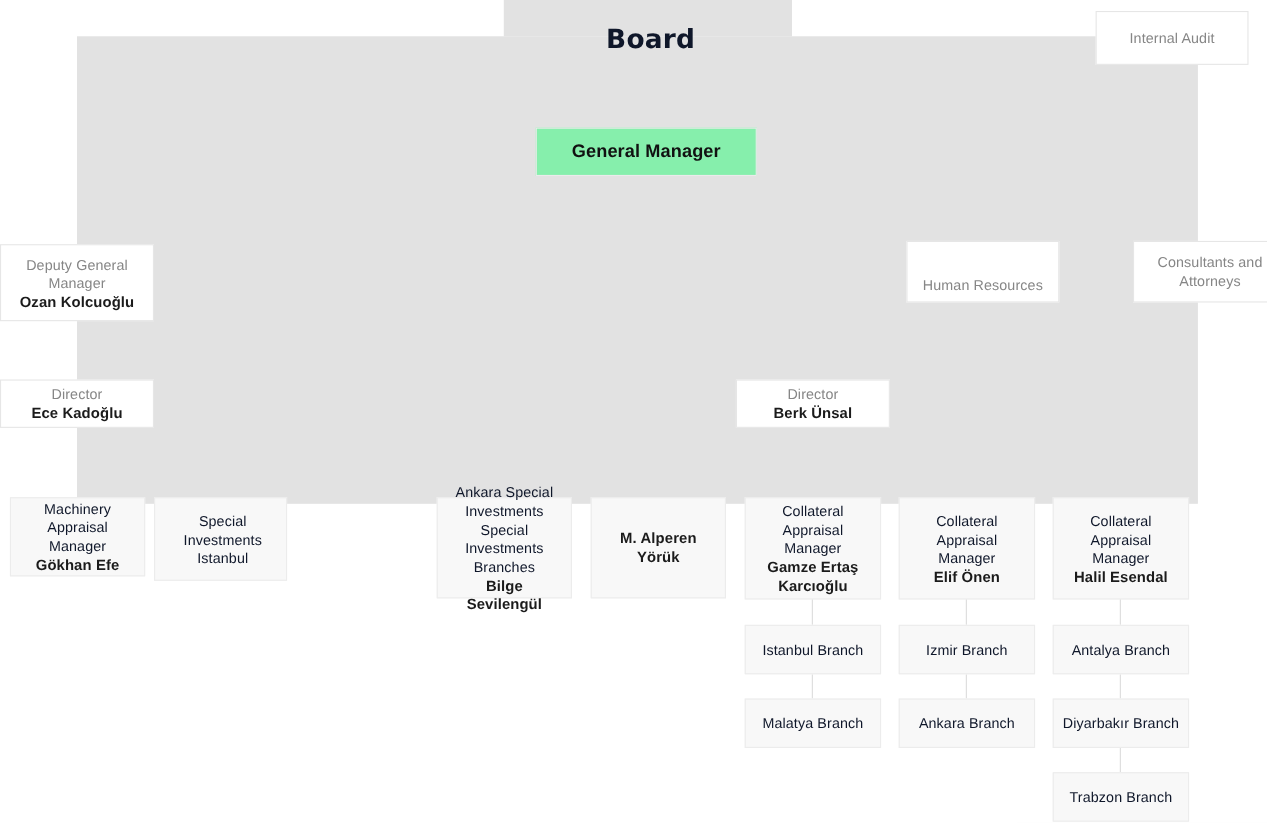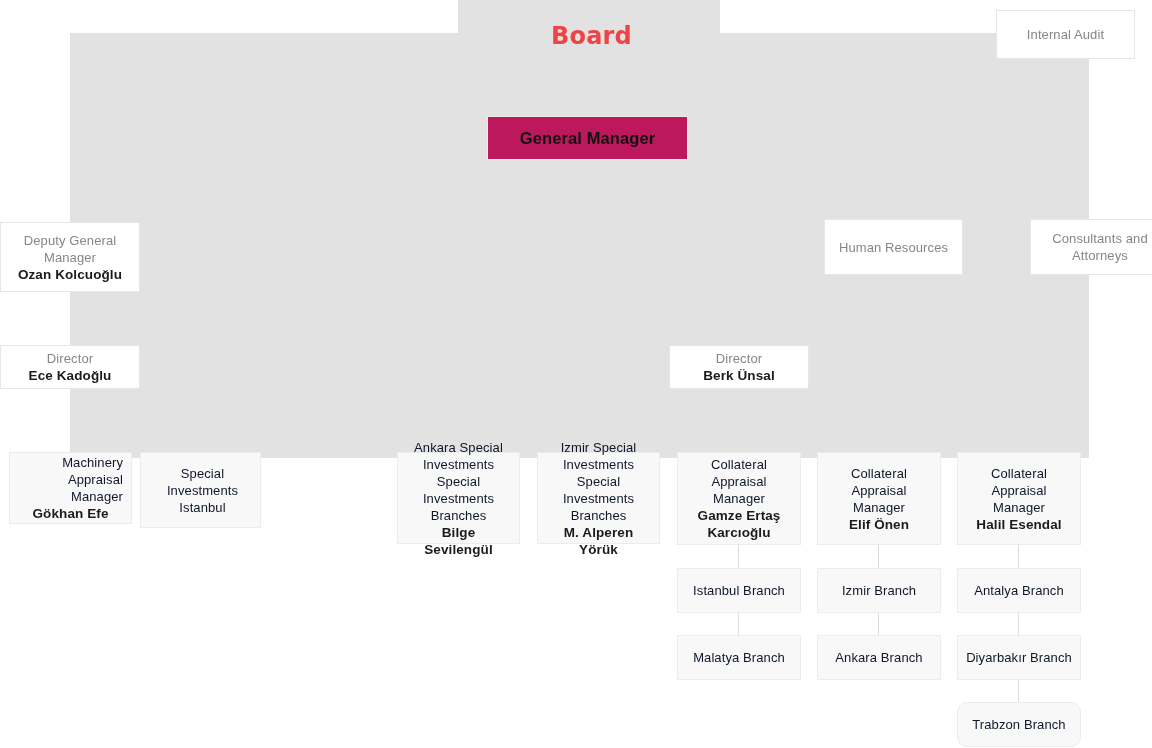--- a/index.html
+++ b/index.html
@@ -58,35 +58,35 @@
 
   
   .node.shaded {
     background: #f8f8f8;
     border: 1px solid #ececec;
   }
   .node.shaded .title { color: #0f172a; }
 
   
   .node.gm {
-    background: #be185d;
+    background: #86efac;
     border: 1px solid #ebebeb;
     text-align: center;
   }
   .node.gm .title {
     color: #111111;
     font-size: 16.5px;
     font-weight: bold;
     line-height: 20px;
   }
 
   
   .board-label {
     position: absolute;
-    color: #ef4444;
+    color: #0f172a;
     font-size: 24px;
     font-weight: bold;
     letter-spacing: 0.2px;
     font-family: "DejaVu Sans", sans-serif;
   }
 
   .connector {
     position: absolute;
     background: #dcdcdc;
   }
@@ -108,52 +108,51 @@
 
   <div class="node gm" style="left:487px; top:116px; width:201px; height:44px;">
     <span class="title">General Manager</span>
   </div>
 
   <div class="node" style="left:0px; top:222px; width:140px; height:70px;">
     <span class="title">Deputy General Manager</span>
     <span class="person">Ozan Kolcuoğlu</span>
   </div>
 
-  <div class="node" style="left:824px; top:219px; width:139px; height:56px;">
+  <div class="node" style="left:824px; top:219px; width:139px; height:56px;justify-content:flex-end;">
     <span class="title">Human Resources</span>
   </div>
   <div class="node" style="left:1030px; top:219px; width:140px; height:56px;">
     <span class="title">Consultants and Attorneys</span>
   </div>
 
   <div class="node" style="left:0px; top:345px; width:140px; height:44px;">
     <span class="title">Director</span>
     <span class="person">Ece Kadoğlu</span>
   </div>
   <div class="node" style="left:669px; top:345px; width:140px; height:44px;">
     <span class="title">Director</span>
     <span class="person">Berk Ünsal</span>
   </div>
 
-  <div class="node shaded" style="left:9px; top:452px; width:123px; height:72px;text-align:right;">
+  <div class="node shaded" style="left:9px; top:452px; width:123px; height:72px;">
     <span class="title">Machinery Appraisal Manager</span>
     <span class="person">Gökhan Efe</span>
   </div>
 
   <div class="node shaded" style="left:140px; top:452px; width:121px; height:76px;padding-left:12px;">
     <span class="title">Special Investments Istanbul</span>
   </div>
 
   <div class="node shaded" style="left:397px; top:452px; width:123px; height:92px;">
     <span class="title">Ankara Special Investments Special Investments Branches</span>
     <span class="person">Bilge Sevilengül</span>
   </div>
 
   <div class="node shaded" style="left:537px; top:452px; width:123px; height:92px;">
-    <span class="title">Izmir Special Investments Special Investments Branches</span>
     <span class="person">M. Alperen Yörük</span>
   </div>
 
   <div class="node shaded" style="left:677px; top:452px; width:124px; height:93px;">
     <span class="title">Collateral Appraisal Manager</span>
     <span class="person">Gamze Ertaş Karcıoğlu</span>
   </div>
 
   <div class="node shaded" style="left:817px; top:452px; width:124px; height:93px;">
     <span class="title">Collateral Appraisal Manager</span>
@@ -188,17 +187,17 @@
   <div class="node shaded" style="left:817px; top:568px; width:124px; height:45px;">
     <span class="title">Izmir Branch</span>
   </div>
 
   <div class="node shaded" style="left:957px; top:568px; width:124px; height:45px;align-items:center;">
     <span class="title">Antalya Branch</span>
   </div>
   <div class="node shaded" style="left:957px; top:635px; width:124px; height:45px;">
     <span class="title">Diyarbakır Branch</span>
   </div>
-  <div class="node shaded" style="left:957px; top:702px; width:124px; height:45px;border-radius:10px;">
+  <div class="node shaded" style="left:957px; top:702px; width:124px; height:45px;">
     <span class="title">Trabzon Branch</span>
   </div>
 
 </div>
 
 </body></html>

